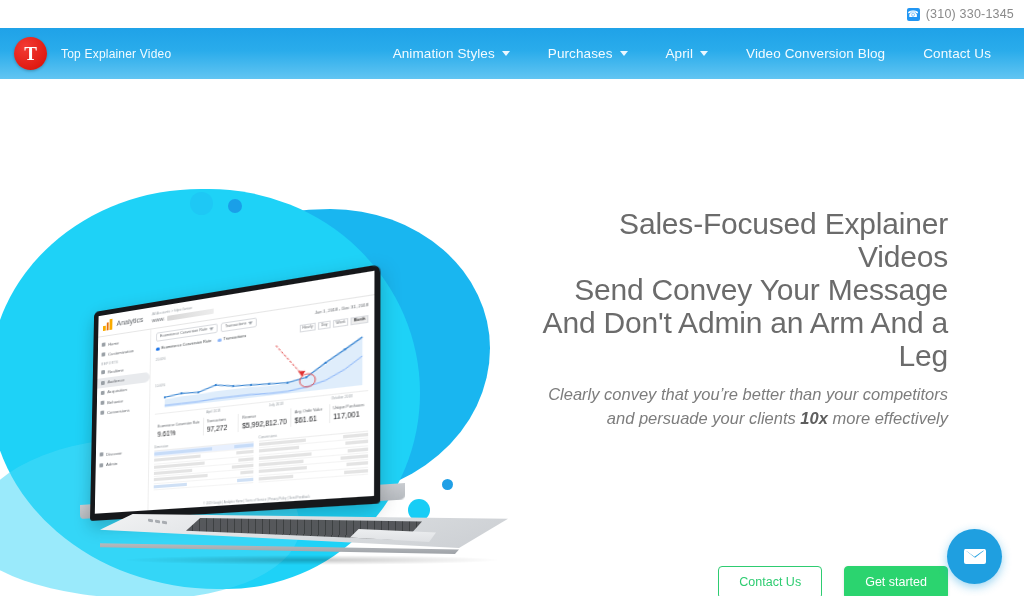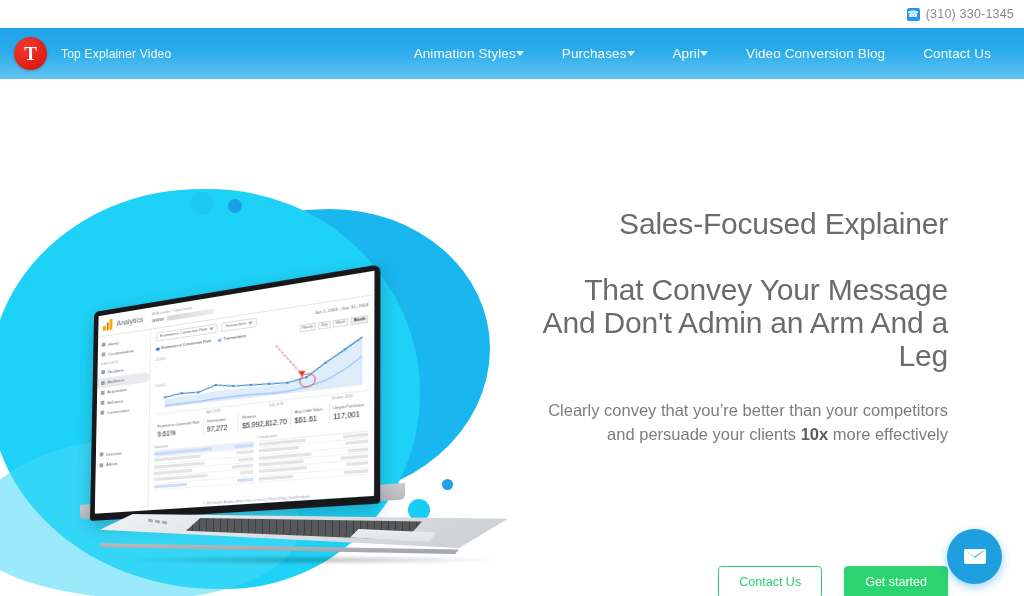--- a/index.html
+++ b/index.html
@@ -41,21 +41,21 @@
     color:#fff; font-family:"Liberation Serif", serif; font-weight:bold;
     font-size:19px; line-height:1;
   }
   .brand-name{ color:#f2fbff; font-size:12px; letter-spacing:.2px; }
 
   .nav-menu{
     margin-left:auto; display:flex; align-items:center;
     gap:0px; padding-right:14px;
   }
   .nav-item{
-    display:flex; align-items:center; 
+    display:flex; align-items:center; gap:7px;
     color:#f4fbff; font-size:13.5px; letter-spacing:.1px;
     padding:0 19px; cursor:pointer; white-space:nowrap;
   }
   .caret{
     width:0;height:0;border-left:4.5px solid transparent;
     border-right:4.5px solid transparent;border-top:5px solid #eaf7ff;
     display:inline-block;
   }
 
   
@@ -193,21 +193,21 @@
 
   
   .copy{
     position:absolute; right:76px; top:128px; width:430px; text-align:right;
   }
   .headline{
     font-size:30px; line-height:33px; color:#6b6b6b; font-weight:300;
     letter-spacing:-.2px;
   }
   .subtext{
-    margin-top:26px; font-size:16.5px; line-height:24px; color:#7d7d7d; font-weight:300;
+    margin-top:10px; font-size:16.5px; line-height:24px; color:#7d7d7d; font-weight:300;font-style:italic;
   }
   .subtext b{ color:#5e5e5e; font-weight:bold; }
 
   .cta-row{
     position:absolute; right:76px; top:487px; display:flex; gap:22px; align-items:center;
   }
   .btn{
     font-size:12.5px; border-radius:4px; padding:9px 20px; cursor:pointer;
     white-space:nowrap; line-height:1;
   }
@@ -504,22 +504,22 @@
           </div>
       </div>
       <div class="base-edge"></div>
     </div>
     <div class="shadow"></div>
   </div>
 
   <div class="copy">
     <h1 class="headline">
       <span>Sales-Focused Explainer</span><br>
-      <br>
-      <span>That Convey Your Message</span><br>
+      <span>Videos</span><br>
+      <span>Send Convey Your Message</span><br>
       <span>And Don't Admin an Arm And a</span><br>
       <span>Leg</span>
     </h1>
     <p class="subtext">
       <span>Clearly convey that you’re better than your competitors and persuade your clients </span><b>10x</b><span> more effectively</span>
     </p>
   </div>
 
   <div class="cta-row">
     <button class="btn btn-outline">Contact Us</button>

